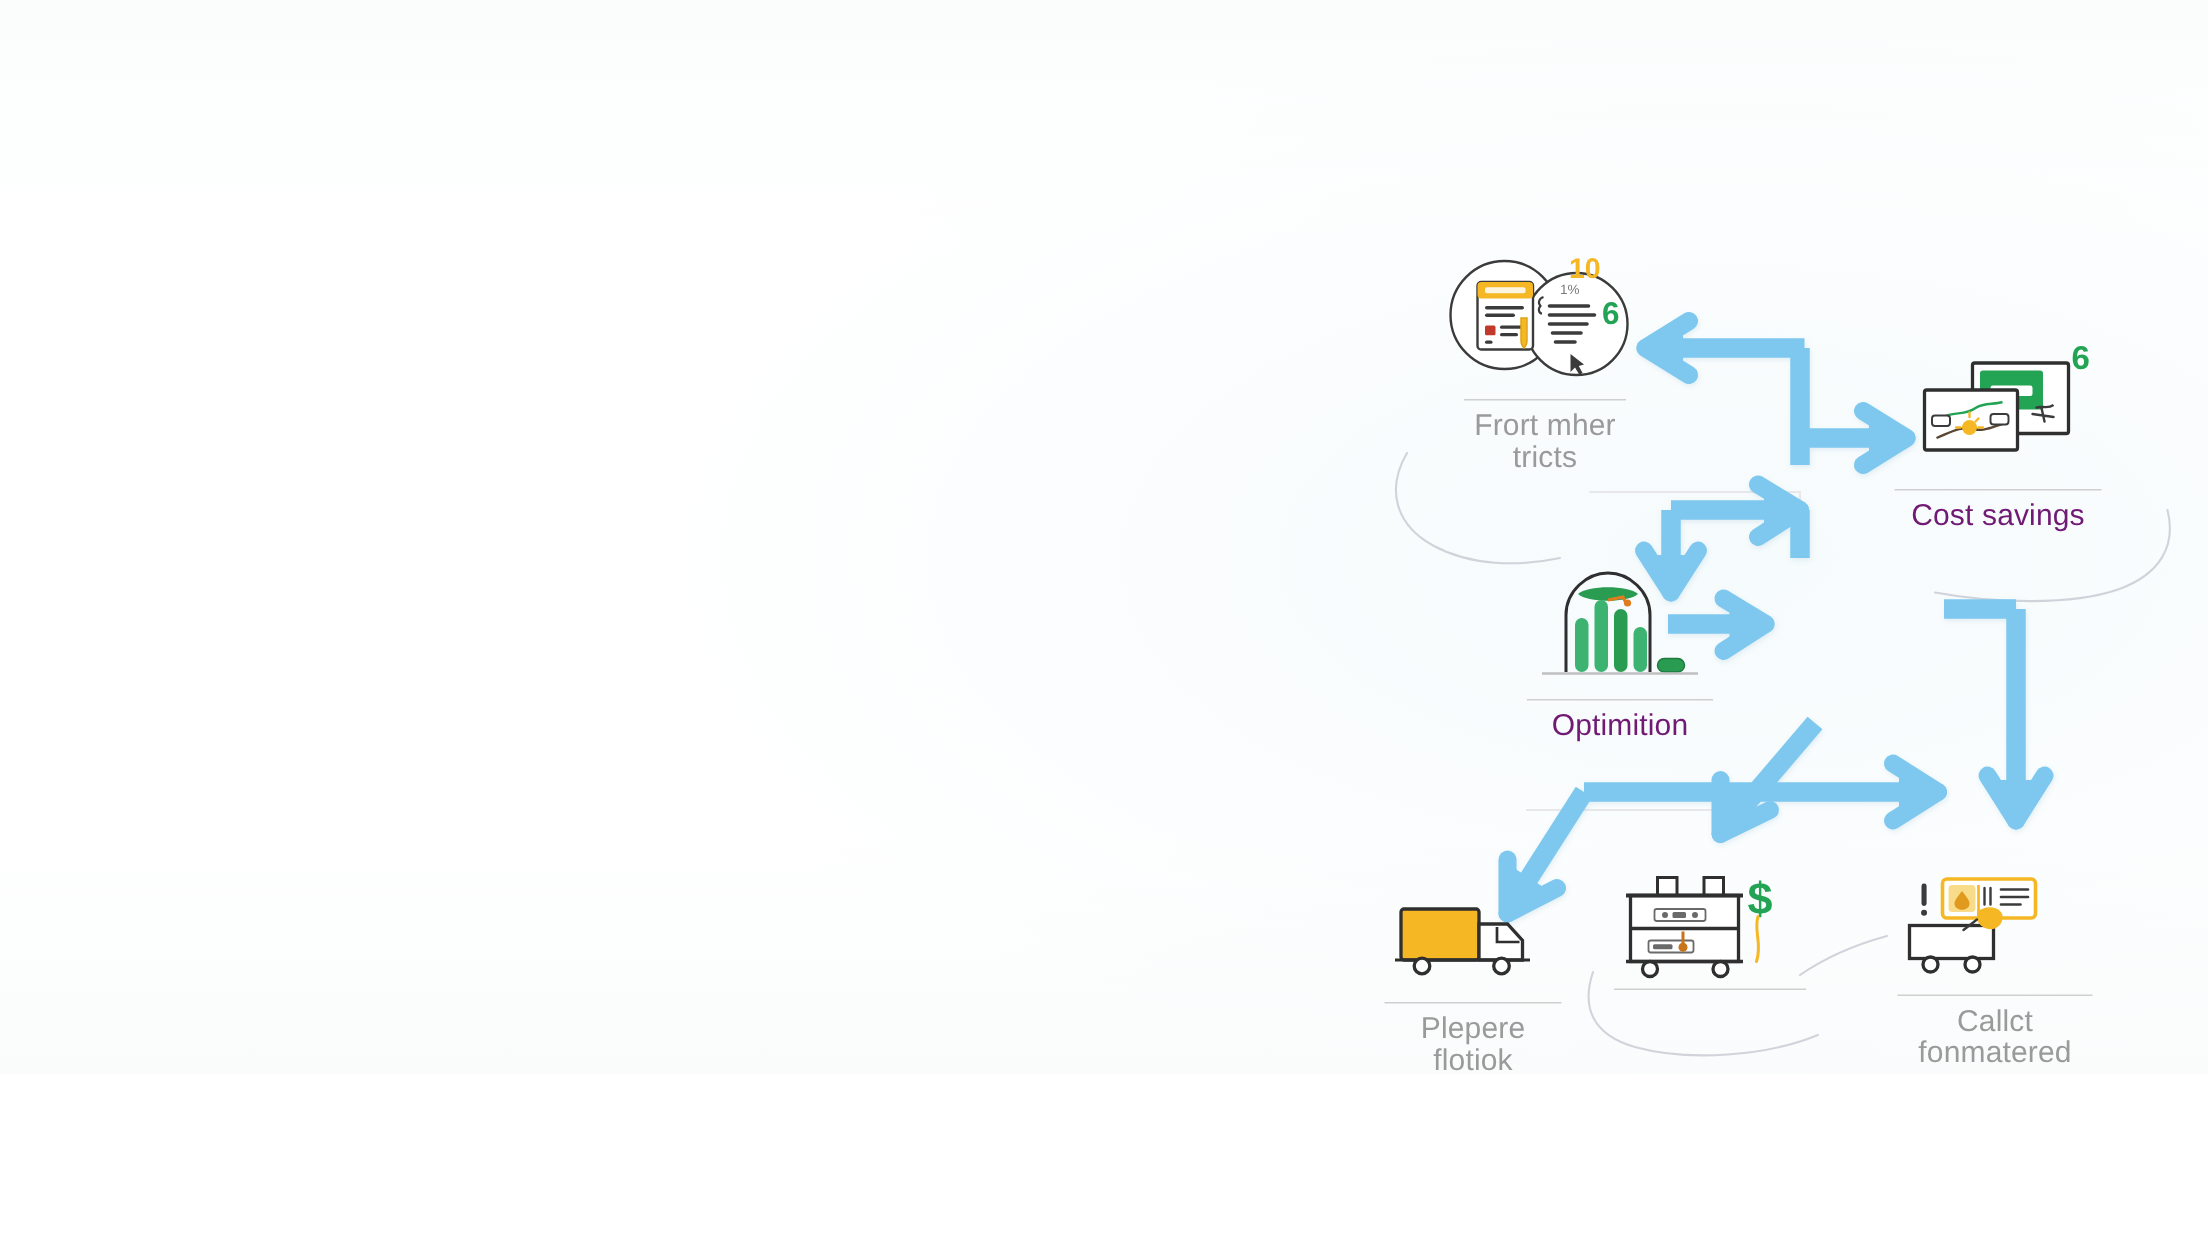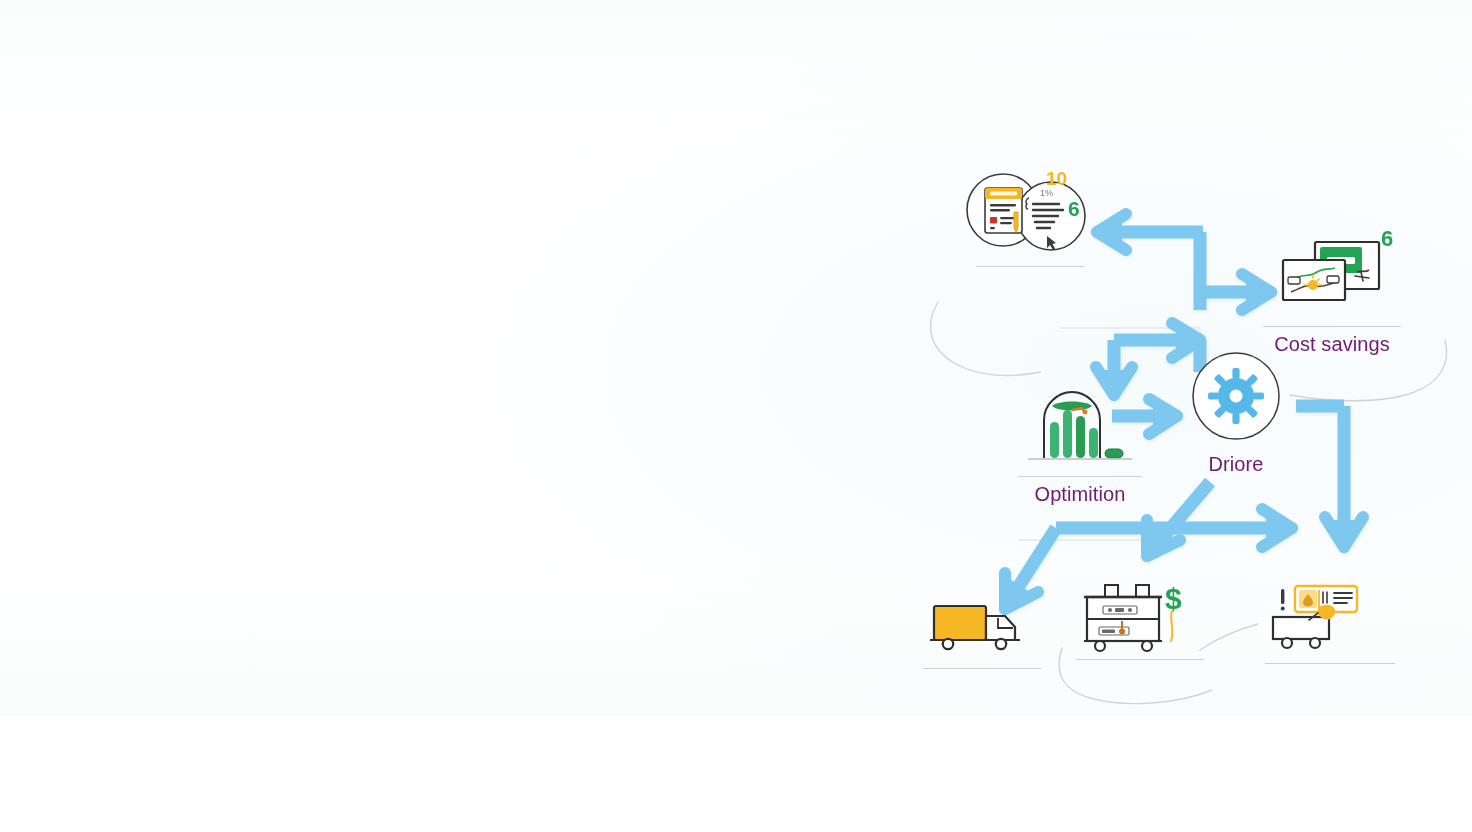--- a/index.html
+++ b/index.html
@@ -203,20 +203,22 @@
           <path d="M74,30 C71,31 70,34 72,36 C70,38 71,41 73,41" fill="none" stroke="#3b3b3b" stroke-width="1.4"></path>
 
           <path d="M92,68 L92,80 L95,77 L98,82 L100,80.5 L97.5,76 L101,75 Z" fill="#3b3b3b"></path>
 
           <text x="91" y="17" font-family="'Liberation Sans',sans-serif" font-size="19" font-weight="bold" fill="#f5b824">10</text>
           <text x="85" y="28" font-family="'Liberation Sans',sans-serif" font-size="9" fill="#7a7a7a">1%</text>
           <text x="113" y="48" font-family="'Liberation Sans',sans-serif" font-size="21" font-weight="bold" fill="#23a455">6</text>
         </svg>
       </div>
       <div class="node-rule"></div>
+      <div class="node-label faded">Frort mher
+tricts</div>
     </div>
 
     <div class="node" style="left:432px; top:78px;">
       <div class="node-icon">
         <svg width="150" height="92" viewBox="0 0 150 92">
 
           <rect x="58" y="14" width="64" height="47" rx="1.5" fill="#ffffff" stroke="#2f2f2f" stroke-width="2.2"></rect>
           <rect x="63" y="19" width="42" height="26" rx="2" fill="#23a455"></rect>
           <rect x="70" y="29" width="28" height="7" rx="1.5" fill="#ffffff"></rect>
           <path d="M100,44 C104,42 108,45 112,42" fill="none" stroke="#3b3b3b" stroke-width="1.6"></path>
@@ -230,21 +232,21 @@
           <circle cx="56" cy="57" r="5" fill="#f5b824"></circle>
           <path d="M56,50 L56,47 M62,57 L65,57 M50,57 L47,57 M60,53 L62,51" stroke="#f5b824" stroke-width="1.6" stroke-linecap="round"></path>
 
           <text x="124" y="18" font-family="'Liberation Sans',sans-serif" font-size="22" font-weight="bold" fill="#23a455">6</text>
         </svg>
       </div>
       <div class="node-rule" style="width:138px;"></div>
       <div class="node-label">Cost savings</div>
     </div>
 
-    <div class="node" style="left:180px; top:228px;">
+    <div class="node" style="left:180px; top:218px;">
       <div class="node-icon">
         <svg width="140" height="92" viewBox="0 0 140 92">
 
           <path d="M34,80 L34,42 C34,26 48,14 62,14 C76,14 90,26 90,42 L90,80" fill="none" stroke="#2f2f2f" stroke-width="2"></path>
           <path d="M42,28 C48,22 76,22 82,28 C76,34 48,34 42,28 Z" fill="#2a9c52"></path>
 
           <rect x="40" y="44" width="9" height="36" rx="4.5" fill="#3cb371"></rect>
           <rect x="53" y="32" width="9" height="48" rx="4.5" fill="#3cb371"></rect>
           <rect x="66" y="38" width="9" height="42" rx="4.5" fill="#2a9c52"></rect>
           <rect x="79" y="50" width="9" height="30" rx="4.5" fill="#3cb371"></rect>
@@ -253,56 +255,35 @@
           <circle cx="75" cy="34" r="2.4" fill="#e07b1e"></circle>
 
           <rect x="95" y="71" width="18" height="9" rx="4.5" fill="#2a9c52" stroke="#1e7a3e" stroke-width="1"></rect>
           <line x1="18" y1="81" x2="122" y2="81" stroke="#bfbfbf" stroke-width="1.6"></line>
         </svg>
       </div>
       <div class="node-rule" style="width:124px;"></div>
       <div class="node-label">Optimition</div>
     </div>
 
-    <div class="node" style="left:336px; top:200px;">
-      <div class="node-icon">
-        <svg width="110" height="92" viewBox="0 0 110 92">
-          <circle cx="55" cy="46" r="43" fill="#ffffff" stroke="#3b3b3b" stroke-width="1.5"></circle>
-          <g transform="translate(55,46)">
-            <g fill="#56b8e8">
-              <rect x="-3.6" y="-28" width="7.2" height="11" rx="2"></rect>
-              <rect x="-3.6" y="17" width="7.2" height="11" rx="2"></rect>
-              <rect x="-28" y="-3.6" width="11" height="7.2" rx="2"></rect>
-              <rect x="17" y="-3.6" width="11" height="7.2" rx="2"></rect>
-              <rect x="-3.6" y="-28" width="7.2" height="11" rx="2" transform="rotate(45)"></rect>
-              <rect x="-3.6" y="17" width="7.2" height="11" rx="2" transform="rotate(45)"></rect>
-              <rect x="-28" y="-3.6" width="11" height="7.2" rx="2" transform="rotate(45)"></rect>
-              <rect x="17" y="-3.6" width="11" height="7.2" rx="2" transform="rotate(45)"></rect>
-            </g>
-            <circle cx="0" cy="0" r="18" fill="#56b8e8"></circle>
-            <circle cx="0" cy="0" r="6.5" fill="#ffffff"></circle>
-          </g>
-        </svg>
-      </div>
-      <div class="node-rule" style="width:0px; background:transparent;"></div>
-      <div class="node-label" style="margin-top:-2px;">Driore</div>
-    </div>
 
     <div class="node" style="left:82px; top:420px;">
       <div class="node-icon">
         <svg width="140" height="78" viewBox="0 0 140 78">
           <rect x="22" y="22" width="52" height="34" rx="2" fill="#f5b824" stroke="#2f2f2f" stroke-width="2.2"></rect>
           <path d="M74,32 L93,32 L103,43 L103,56 L74,56 Z" fill="#ffffff" stroke="#2f2f2f" stroke-width="2.2"></path>
           <path d="M86,34 L86,44 L101,44" fill="none" stroke="#2f2f2f" stroke-width="1.8"></path>
           <line x1="18" y1="56" x2="108" y2="56" stroke="#2f2f2f" stroke-width="2"></line>
           <circle cx="36" cy="60" r="5.2" fill="#ffffff" stroke="#2f2f2f" stroke-width="2.2"></circle>
           <circle cx="89" cy="60" r="5.2" fill="#ffffff" stroke="#2f2f2f" stroke-width="2.2"></circle>
         </svg>
       </div>
       <div class="node-rule" style="width:118px;"></div>
+      <div class="node-label faded">Plepere
+flotiok</div>
     </div>
 
     <div class="node" style="left:240px; top:415px;">
       <div class="node-icon">
         <svg width="150" height="82" viewBox="0 0 150 82">
 
           <rect x="40" y="10" width="13" height="12" fill="#ffffff" stroke="#2f2f2f" stroke-width="2"></rect>
           <rect x="71" y="10" width="13" height="12" fill="#ffffff" stroke="#2f2f2f" stroke-width="2"></rect>
 
           <rect x="22" y="22" width="72" height="44" fill="#ffffff" stroke="#2f2f2f" stroke-width="2.2"></rect>
@@ -347,16 +328,18 @@
           <rect x="18" y="42" width="56" height="22" fill="#ffffff" stroke="#2f2f2f" stroke-width="2.2"></rect>
           <circle cx="32" cy="68" r="5" fill="#ffffff" stroke="#2f2f2f" stroke-width="2.2"></circle>
           <circle cx="60" cy="68" r="5" fill="#ffffff" stroke="#2f2f2f" stroke-width="2.2"></circle>
 
           <path d="M63,33 C68,29 74,29 78,32 C82,35 80,42 75,44
                    C70,46 64,42 63,38 Z" fill="#f5b824"></path>
           <path d="M63,38 L54,45" stroke="#3b3b3b" stroke-width="1.6" stroke-linecap="round"></path>
         </svg>
       </div>
       <div class="node-rule" style="width:130px;"></div>
+      <div class="node-label faded">Callct
+fonmatered</div>
     </div>
 
   </div>
 </div>
 
 </body></html>

